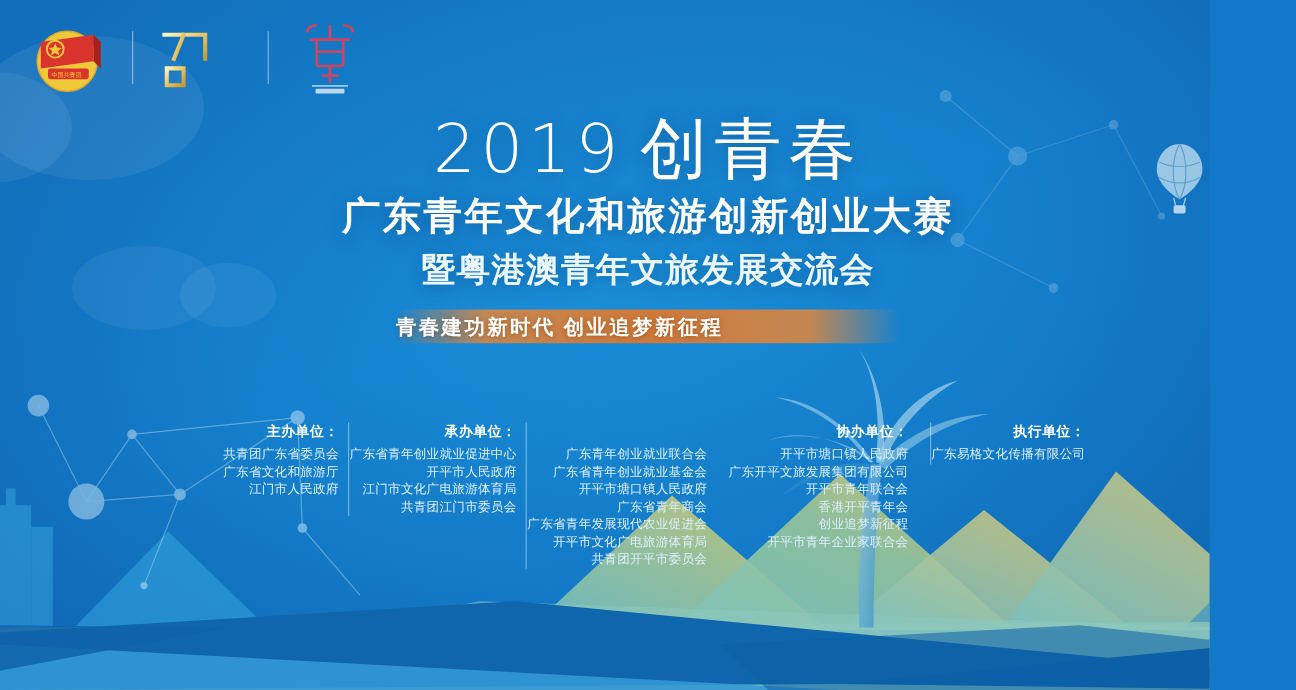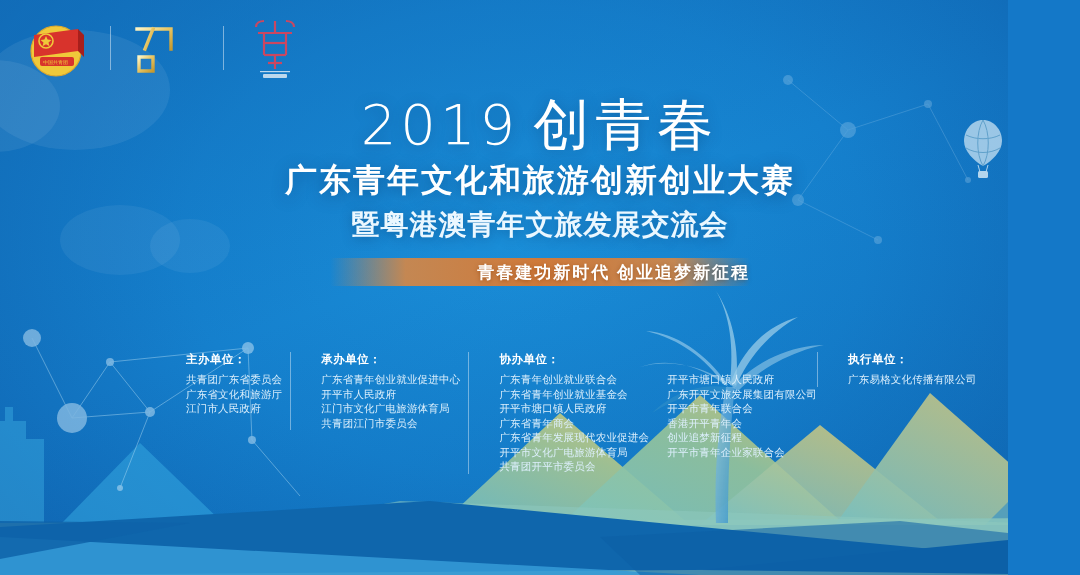--- a/index.html
+++ b/index.html
@@ -71,49 +71,50 @@
     text-shadow:0 3px 16px rgba(0,40,90,.40);
   }
   .t-line3{
     margin-top:7px;
     font-size:28px; letter-spacing:1px; color:#eaf7ff; font-weight:700;
     text-shadow:0 2px 12px rgba(0,40,90,.35);
   }
   .slogan-wrap{
     margin:14px auto 0; width:420px; height:28px;
     background:linear-gradient(90deg, rgba(230,150,80,0) 0%, rgba(226,135,60,.85) 18%, rgba(222,120,45,.92) 50%, rgba(226,135,60,.85) 82%, rgba(230,150,80,0) 100%);
-    display:flex; align-items:center; justify-content:flex-end;
+    display:flex; align-items:center; justify-content:flex-start;
     border-radius:2px;
   }
   .slogan{
     font-size:17px; letter-spacing:2px; color:#ffffff; font-weight:700;
     text-shadow:0 1px 4px rgba(120,50,0,.5);
     white-space:nowrap;
   }
 
   
   .orgs{
     position:absolute; left:186px; top:352px;
     display:flex; align-items:flex-start;
     color:#e9f6ff;
+    text-align:right;
   }
   .org-col{ padding:0 0 0 0; }
-  .org-col + .org-col{ border-left:1px solid rgba(255,255,255,.40); padding-left:30px; }
+  .org-col + .org-col{ border-left:1px solid rgba(255,255,255,.40); padding-left:0; }
   .org-col.nopad{ border-left:none; padding-left:0; }
   .org-head{
     font-size:11.5px; font-weight:700; color:#ffffff; margin-bottom:5px;
     letter-spacing:.5px; white-space:nowrap;
   }
   .org-item{
     font-size:10.5px; line-height:14.5px; color:#dceffc;
     white-space:nowrap; letter-spacing:.2px;
   }
   .org-split{ display:flex; gap:18px; }
   .org-pad{ padding-right:8px; }
-  .org-exec{ }
+  .org-exec{ margin-left:18px; }
 
 </style>
 </head>
 <body>
 
 <div id="poster">
 
   <div class="sky-overlay"></div>
 
   <svg class="landscape" viewBox="0 0 1080 300" preserveAspectRatio="none">

